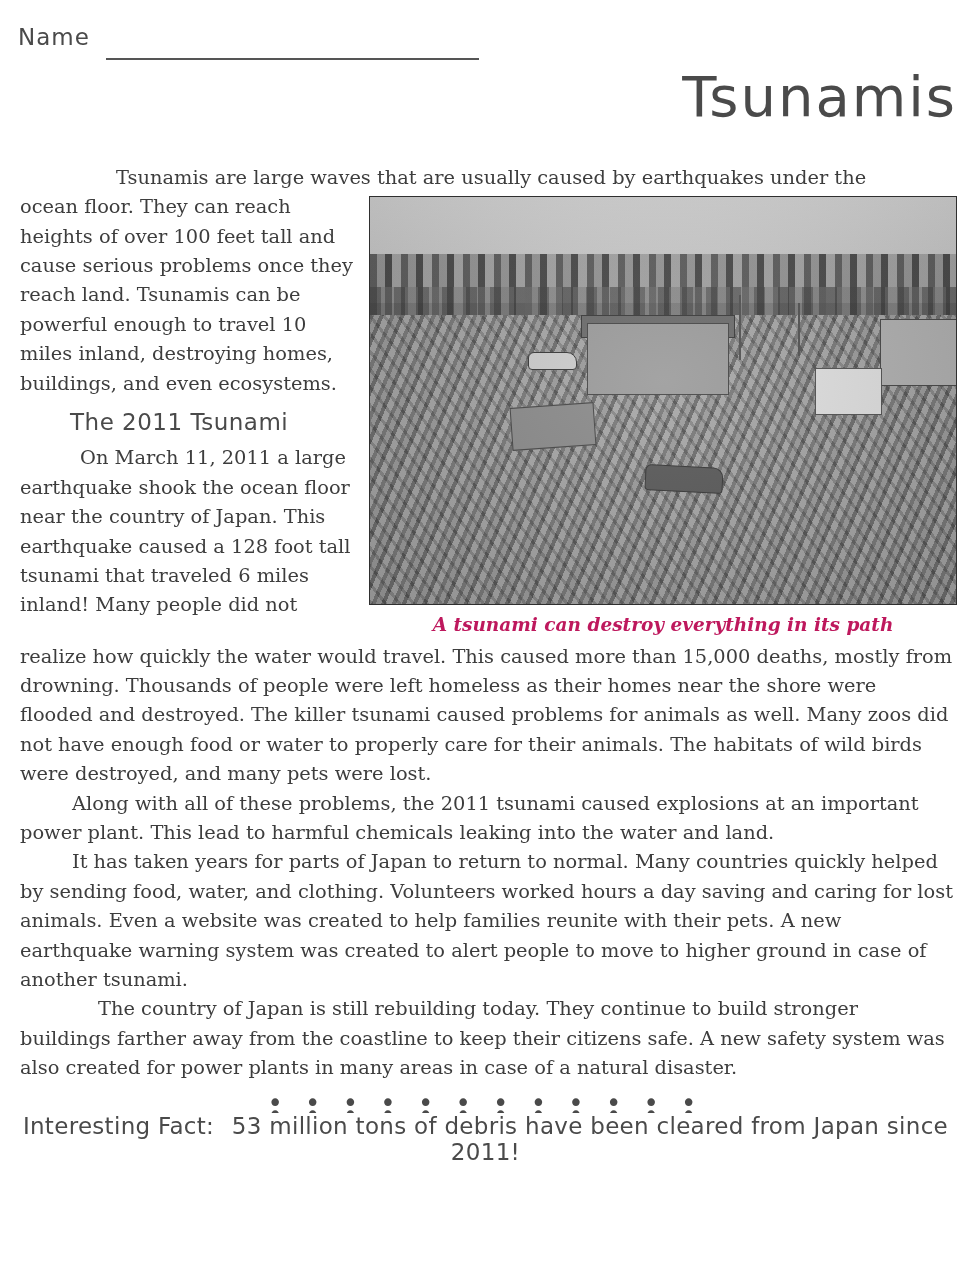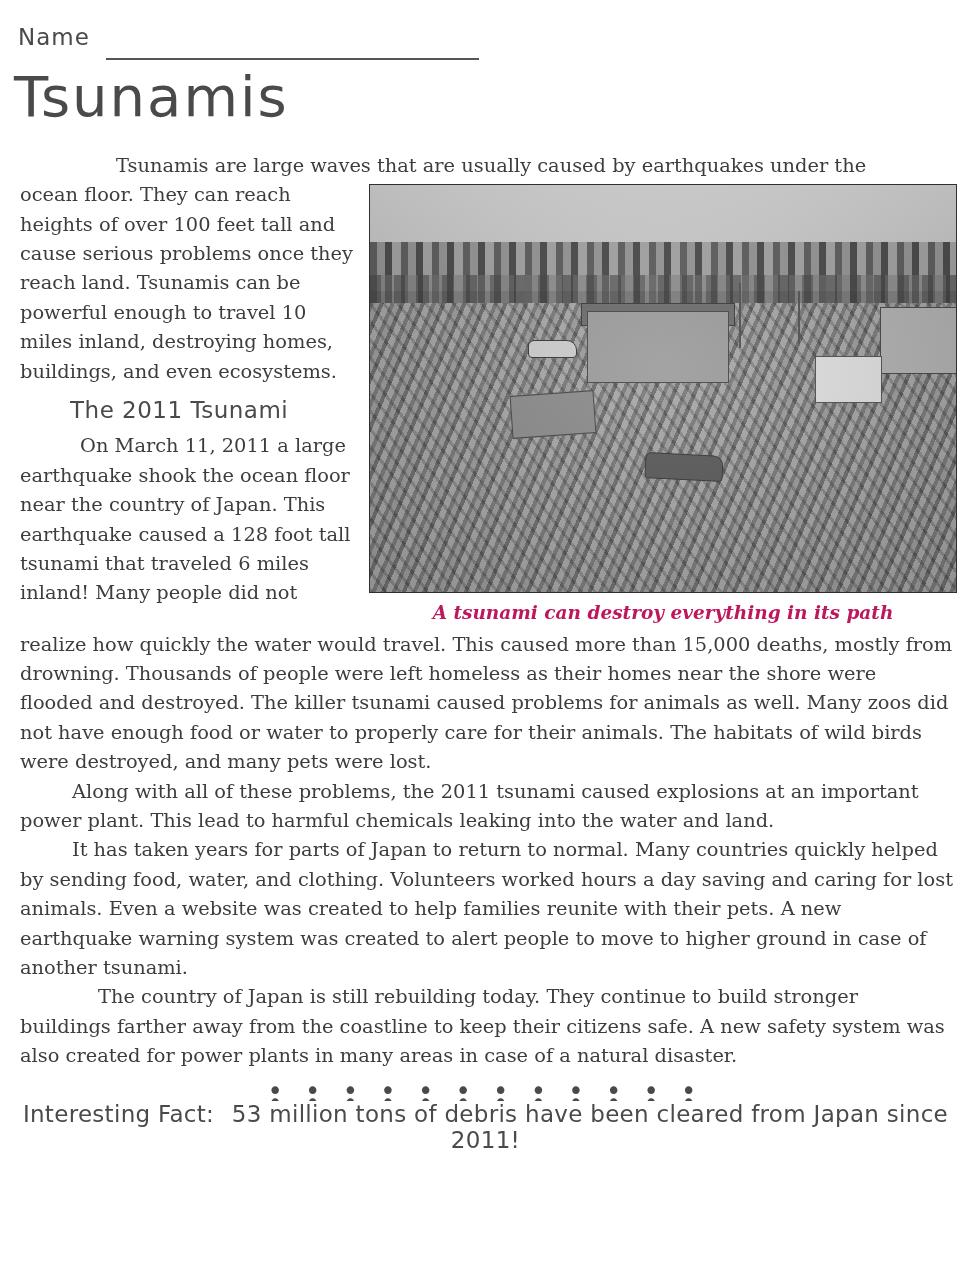--- a/index.html
+++ b/index.html
@@ -42,41 +42,41 @@
     position: absolute;
     left: 92px;
     top: 44px;
     width: 373px;
     height: 0;
     border-bottom: 2px solid #555;
   }
 
   
   .title {
-    text-align: left;
+    text-align: right;
     font-family: "DejaVu Sans", sans-serif;
     font-size: 56px;
     letter-spacing: 2px;
     color: #4a4a4a;
     margin: 2px 0 8px 0;
     line-height: 1.05;
     font-weight: normal;
   }
 
   
   .body-text {
     font-family: "DejaVu Serif", serif;
     font-size: 19.4px;
     line-height: 29.4px;
     color: #3d3d3d;
     text-align: left;
   }
 
   .intro-line {
-    margin: 24px 0 0 0;
+    margin: 36px 0 0 0;
     text-indent: 96px;
     padding: 0 4px 0 6px;
   }
 
   
   .figure {
     float: right;
     width: 588px;
     margin: 4px 0 2px 14px;
   }

